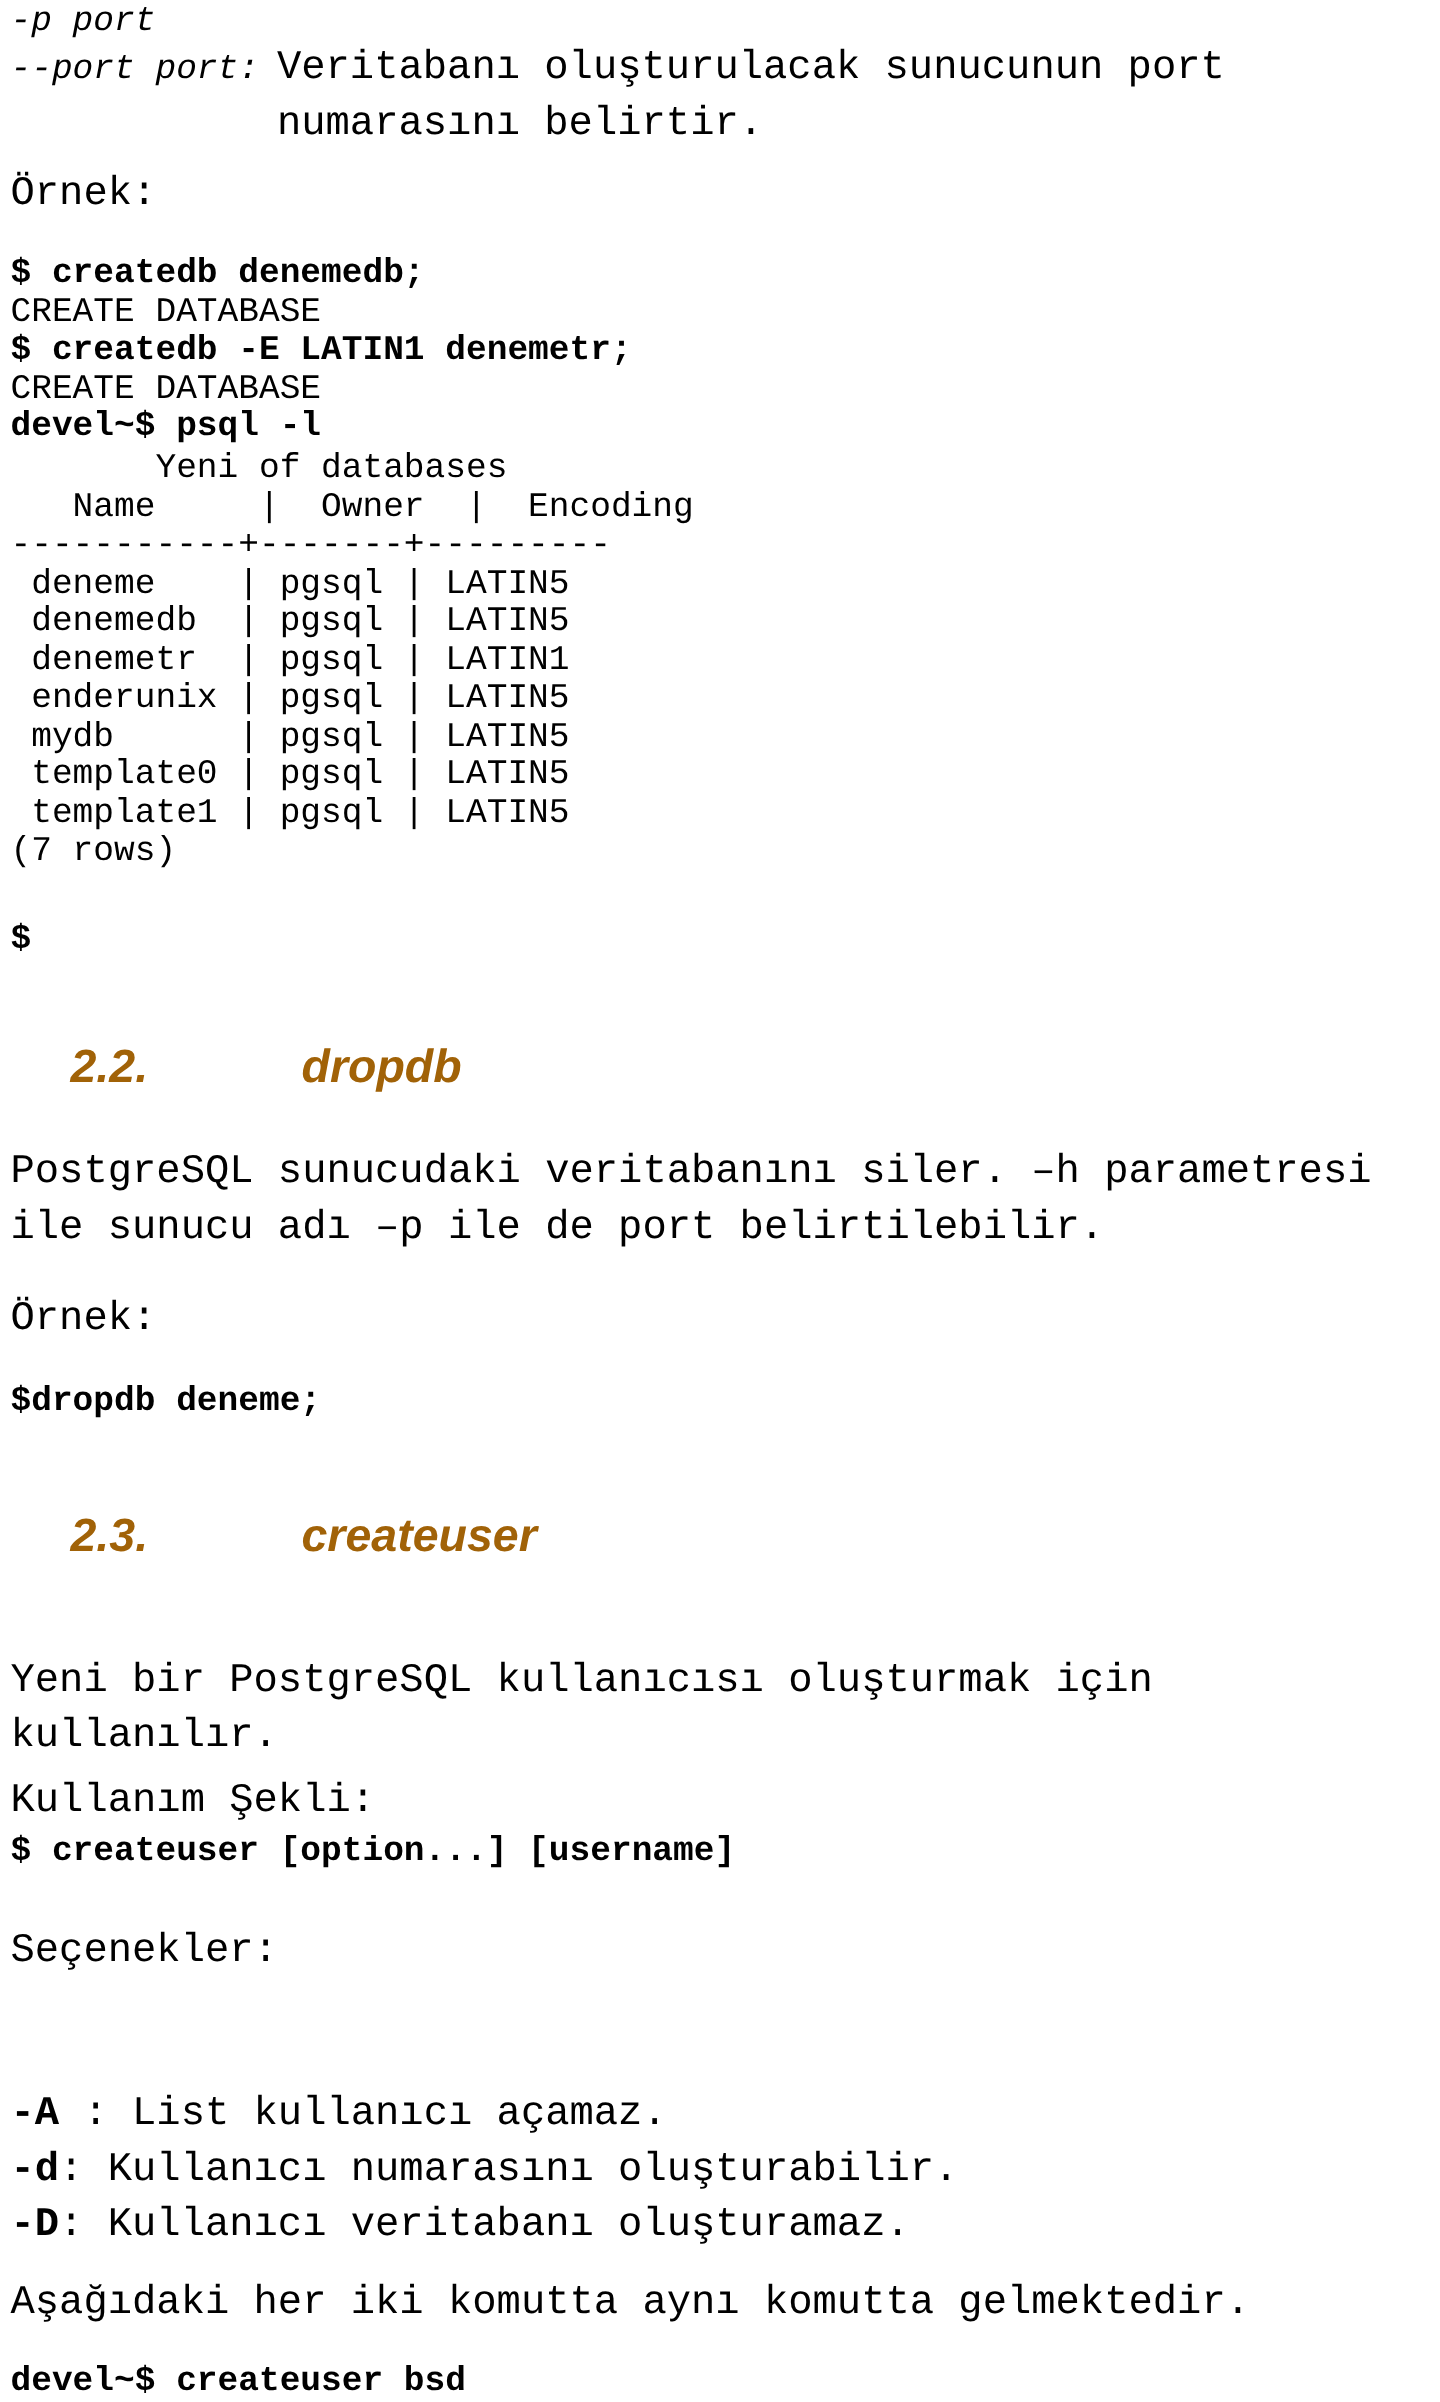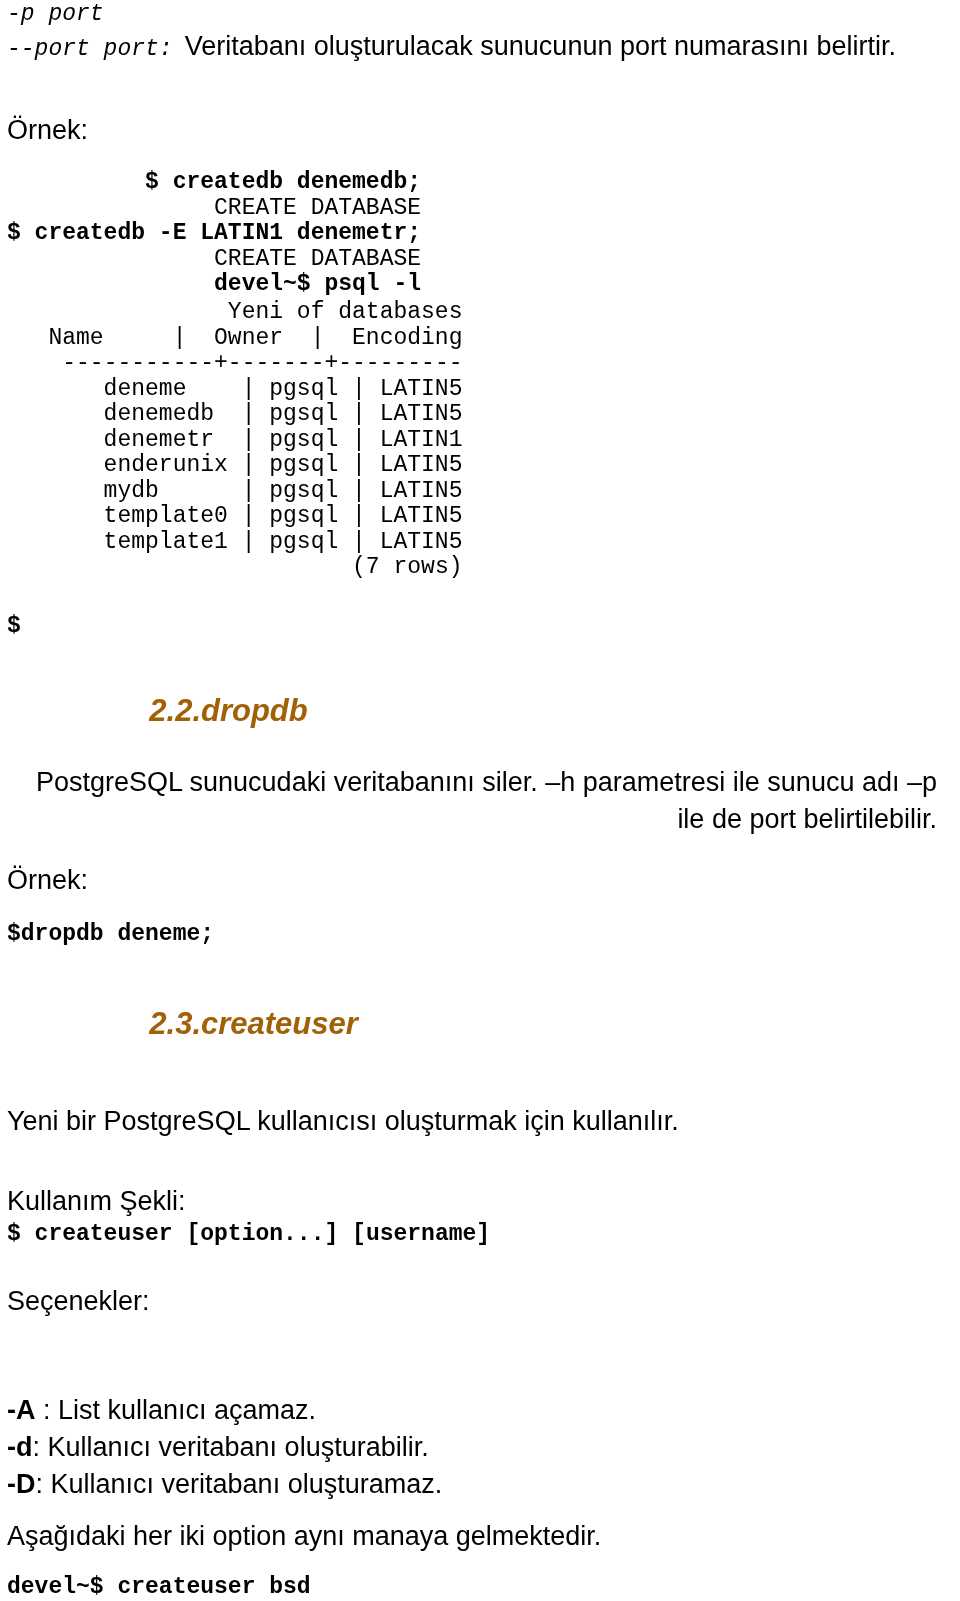--- a/index.html
+++ b/index.html
@@ -15,26 +15,25 @@
     font-family: "Liberation Serif", "DejaVu Serif", serif;
     color: #000000;
     -webkit-font-smoothing: none;
   }
   .page {
     position: relative;
     width: 960px;
     height: 1294px;
     padding: 0;
     box-sizing: border-box;
-    text-align: right;
   }
 
   
   .prose {
-    font-family: Liberation Sans, sans-serif;
+    font-family: Liberation Mono, monospace;
     font-size: 27px;
     line-height: 37px;
     color: #000;
   }
   .mono {
     font-family: "Liberation Mono", "DejaVu Sans Mono", monospace;
     font-size: 23px;
     line-height: 25.5px;
     white-space: pre;
     color: #000;
@@ -129,23 +128,23 @@
   <div class="row" style="top:1222px;">
     <span class="mono mono-b">$ createuser [</span><span class="mono mono-bi">option...</span><span class="mono mono-b">] [</span><span class="mono mono-bi">username</span><span class="mono mono-b">]</span>
   </div>
 
   <div class="row prose" style="top:1283px;">Seçenekler:</div>
 
   <div class="row prose" style="top:1392px;">
     <b class="opt">-A</b><span> : List kullanıcı açamaz.</span>
   </div>
   <div class="row prose" style="top:1429px;">
-    <b class="opt">-d</b><span>:  Kullanıcı veritabanı oluşturabilir.</span>
+    <b class="opt">-d</b><span>:  Kullanıcı numarasını oluşturabilir.</span>
   </div>
   <div class="row prose" style="top:1466px;">
     <b class="opt">-D</b><span>: Kullanıcı veritabanı oluşturamaz.</span>
   </div>
 
-  <div class="row prose" style="top:1518px;">Aşağıdaki her iki option aynı manaya gelmektedir.</div>
+  <div class="row prose" style="top:1518px;">Aşağıdaki her iki komutta aynı komutta gelmektedir.</div>
 
   <div class="row mono mono-bi" style="top:1575px;">devel~$ createuser bsd</div>
 
 </div>
 
 </body></html>

